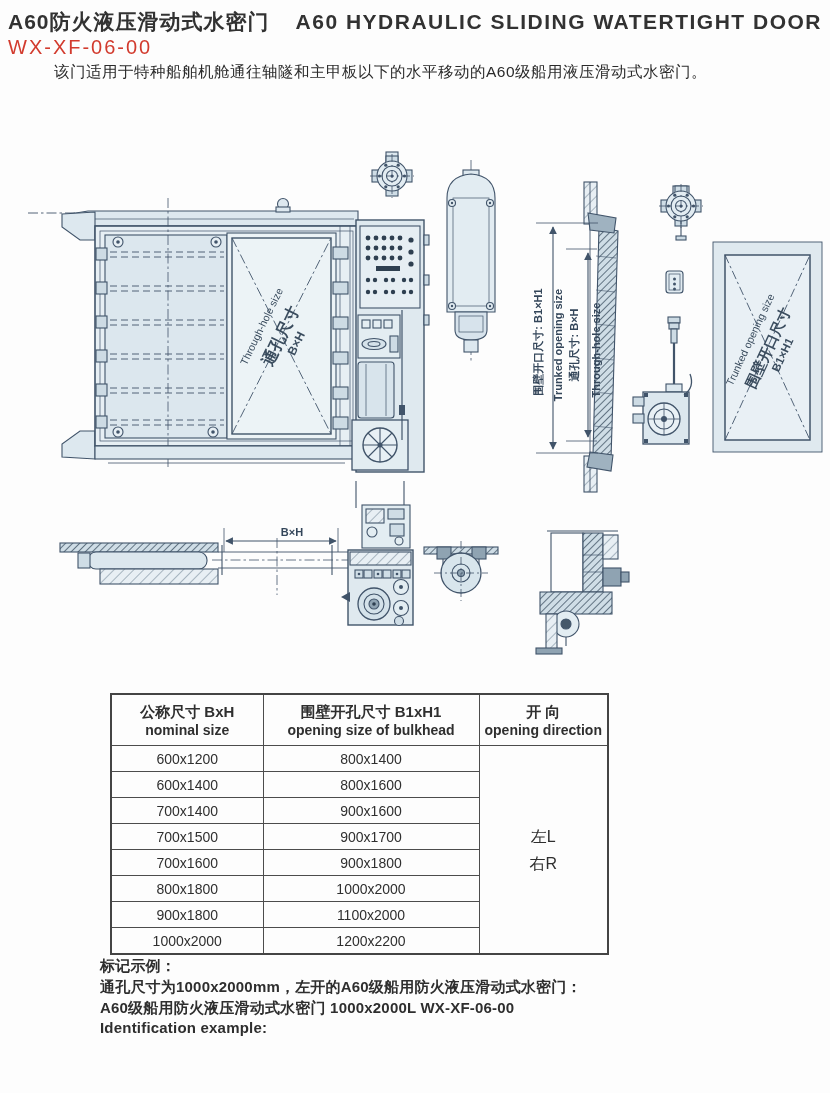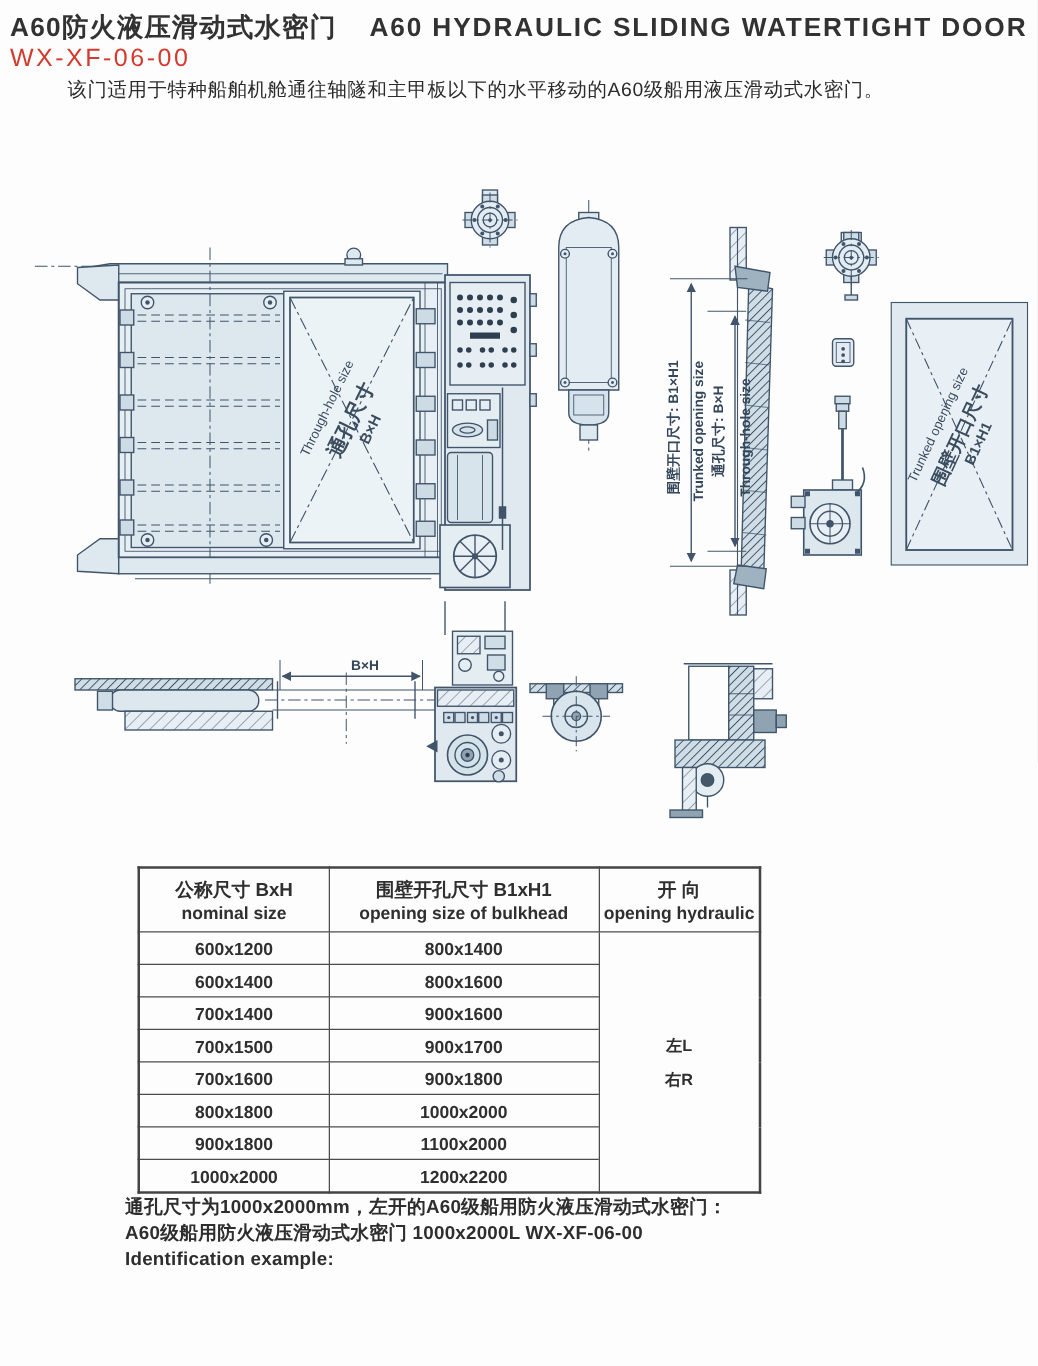--- a/index.html
+++ b/index.html
@@ -11,27 +11,27 @@
   #title-cn{font-size:21px;letter-spacing:1px;}
   #title-en{font-size:21px;letter-spacing:1.5px;margin-left:26px;}
   #model-code{left:8px;top:36px;font-size:20px;font-weight:normal;color:#d23b2e;letter-spacing:2px;}
   #intro{left:8px;top:62px;font-size:15.5px;font-weight:normal;color:#2b2b2b;letter-spacing:0.5px;margin-left:46px;}
   
   #drawing{left:0;top:0;}
   
   #spec-table{left:110px;top:693px;width:497px;border-collapse:collapse;table-layout:fixed;
               font-size:14px;color:#2f2f2f;}
   #spec-table th,#spec-table td{border:1px solid #4c4c4c;text-align:center;padding:0;
-              font-weight:700;}
+              font-weight:400;}
   #spec-table{border:2px solid #444;}
   #spec-table th{height:50px;font-weight:bold;}
   #spec-table td{height:25px;}
   .th-cn{font-size:15px;}
   .th-en{font-size:14px;font-weight:600;}
-  .dir-cell div{line-height:27px;font-size:13px;}
+  .dir-cell div{line-height:27px;font-size:16px;}
   
   #example{left:100px;top:956px;font-size:15px;font-weight:600;color:#2e2e2e;line-height:20.8px;letter-spacing:0.2px;}
   svg text{font-family:"Liberation Sans","DejaVu Sans",sans-serif;}
 </style>
 </head>
 <body>
 
 <div id="page">
 
   <div class="abs" id="title-row">
@@ -397,21 +397,21 @@
         <th>
           <div class="th-cn">公称尺寸 BxH</div>
           <div class="th-en">nominal size</div>
         </th>
         <th>
           <div class="th-cn">围壁开孔尺寸 B1xH1</div>
           <div class="th-en">opening size of bulkhead</div>
         </th>
         <th>
           <div class="th-cn">开 向</div>
-          <div class="th-en">opening hydraulic</div>
+          <div class="th-en">opening direction</div>
         </th>
       </tr>
     </thead>
     <tbody>
       <tr>
         <td>600x1200</td>
         <td>800x1400</td>
         <td class="dir-cell" rowspan="8">
           <div>左L</div>
           <div>右R</div>
@@ -442,18 +442,19 @@
         <td>1100x2000</td>
       </tr>
       <tr>
         <td>1000x2000</td>
         <td>1200x2200</td>
       </tr>
     </tbody>
   </table>
 
   <div class="abs" id="example">
+    <div>标记示例：</div>
     <div>通孔尺寸为1000x2000mm，左开的A60级船用防火液压滑动式水密门：</div>
     <div>A60级船用防火液压滑动式水密门 1000x2000L WX-XF-06-00</div>
     <div>Identification example:</div>
   </div>
 
 </div>
 
 </body></html>

